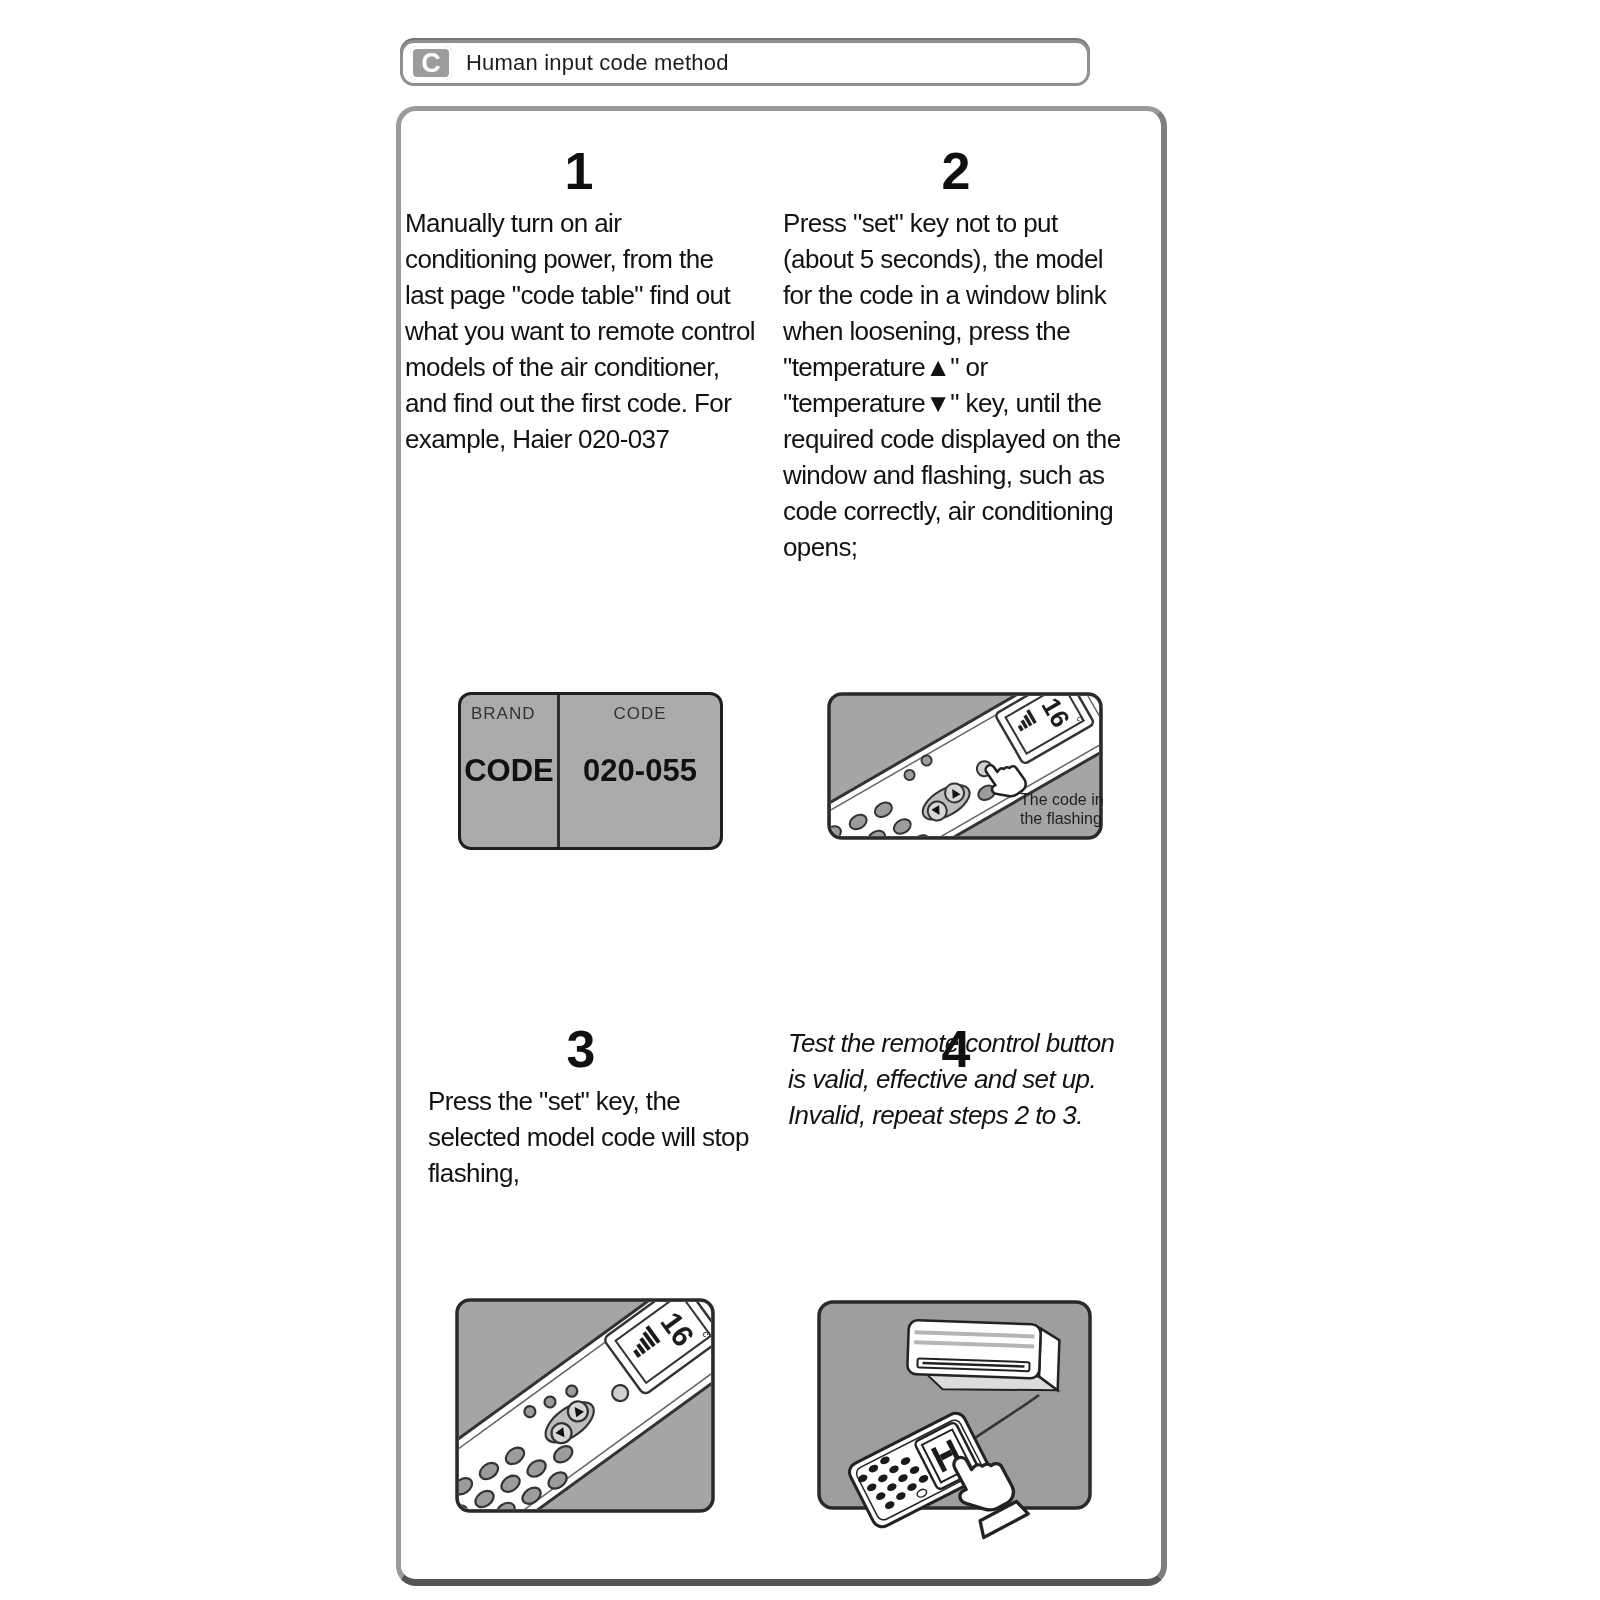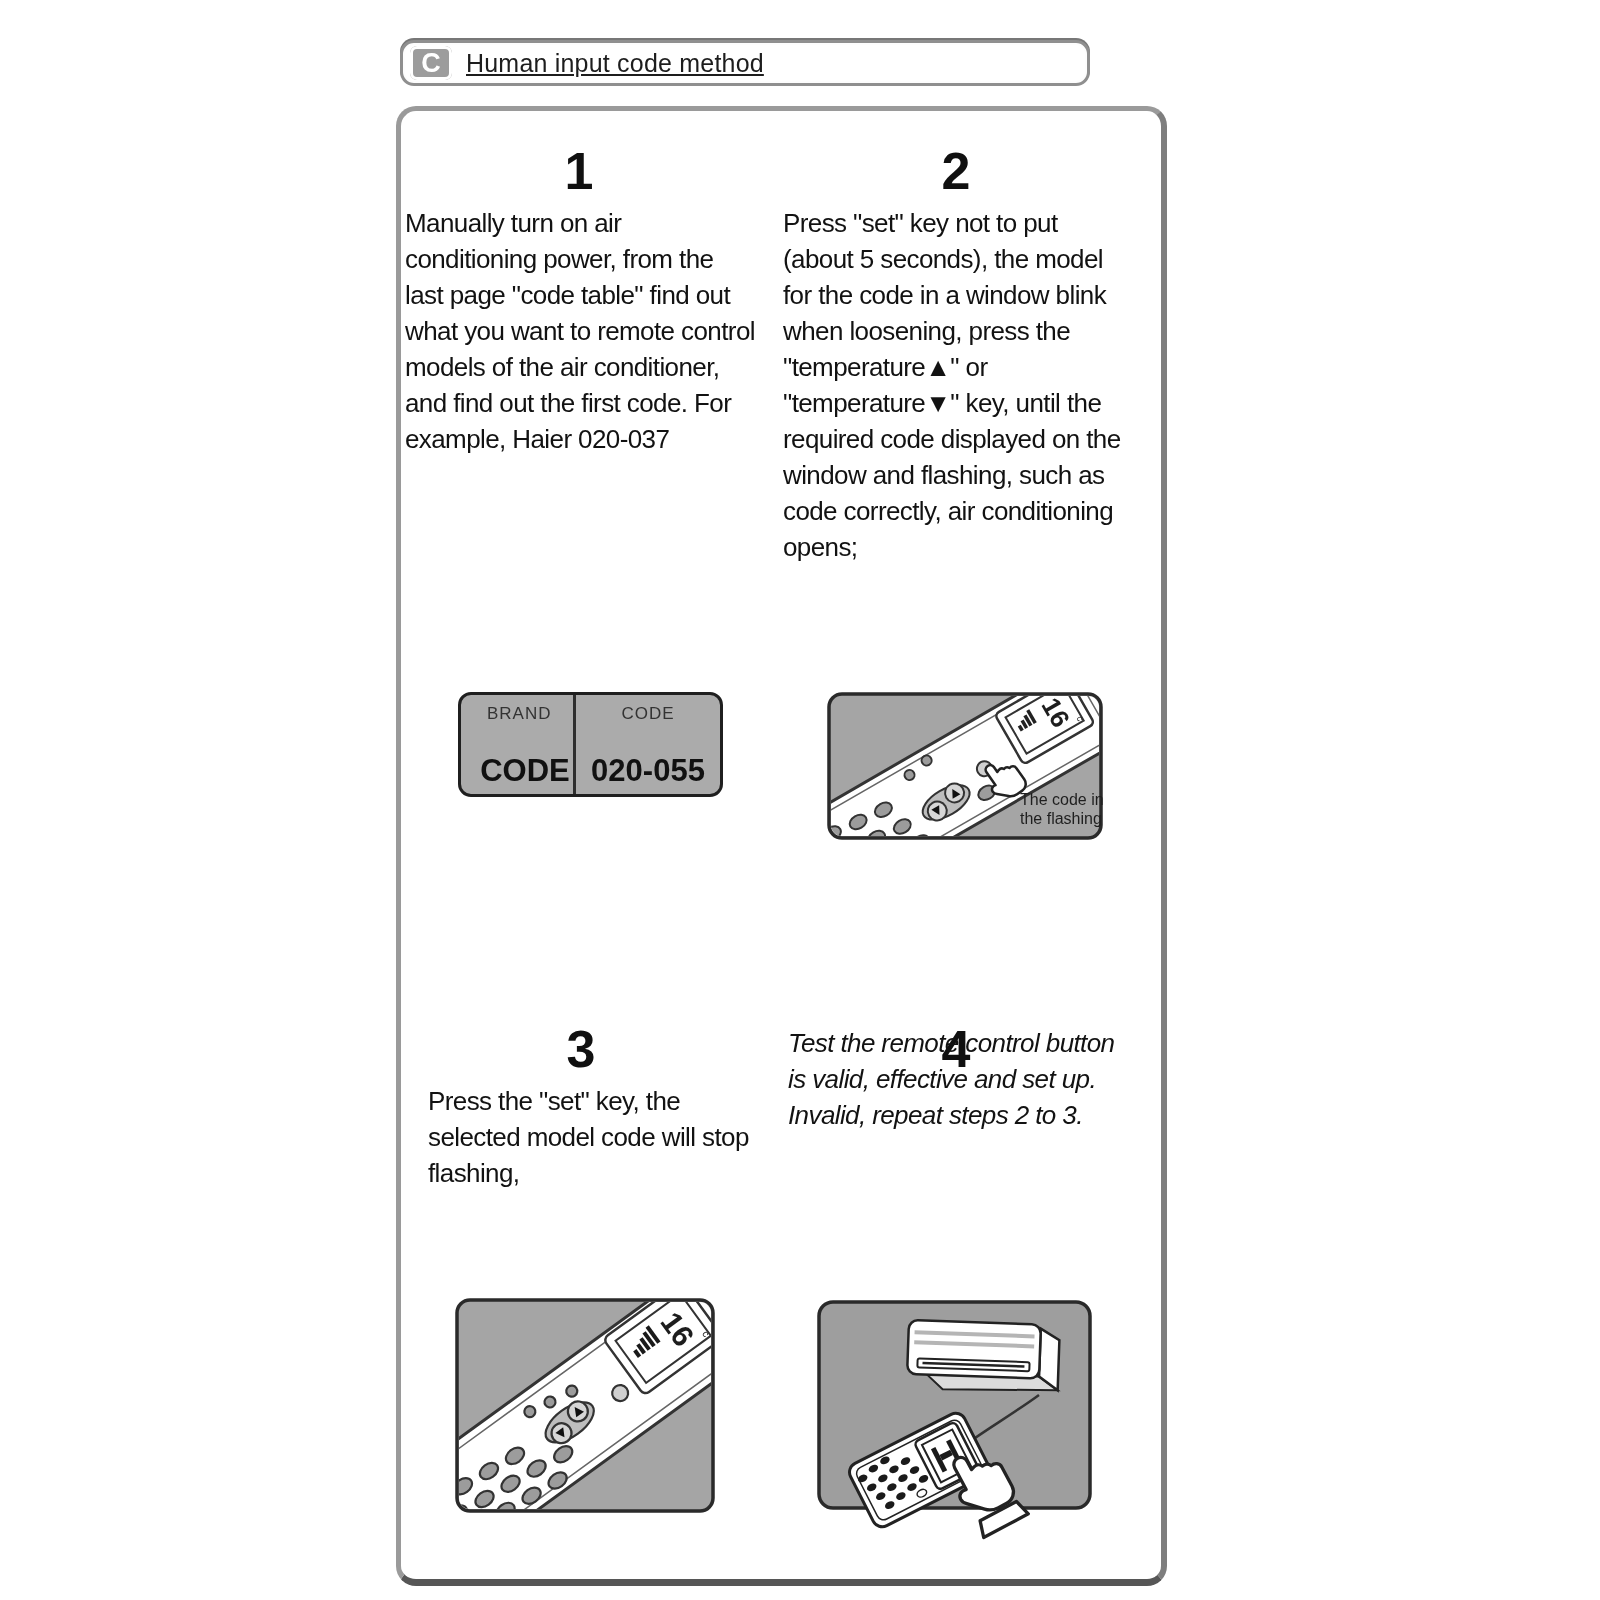--- a/index.html
+++ b/index.html
@@ -18,40 +18,40 @@
     position:absolute;left:400px;top:40px;width:690px;height:46px;
     border:3px solid #8f8f8f;border-radius:14px;background:#fff;
     box-shadow:0 -2px 0 #777, inset 0 0 0 2px #fdfdfd;
     display:flex;align-items:center;gap:14px;padding-left:7px;box-sizing:border-box;
   }
   .badge{
     width:42px;height:34px;background:#9c9c9c;border-radius:7px;
     box-shadow:inset 0 0 0 3px #fff;color:#fff;font-weight:bold;font-size:27px;
     display:flex;align-items:center;justify-content:center;
   }
-  .header-title{font-size:25px;color:#1d1d1d;letter-spacing:0.2px;text-decoration:underline;}
+  .header-title{font-size:22px;color:#1d1d1d;letter-spacing:0.2px;}
   
   .main-box{
     position:absolute;left:396px;top:106px;width:760px;height:1468px;box-sizing:content-box;
     background:#fff;border-radius:20px;
     border-top:5px solid #9a9a9a;border-left:5px solid #9a9a9a;
     border-right:6px solid #7e7e7e;border-bottom:7px solid #565656;
   }
   .abs{position:absolute;}
   .step-num{
     font-size:52px;font-weight:bold;color:#101010;text-align:center;line-height:1;
   }
   .step-text{
     font-size:26px;letter-spacing:-0.6px;line-height:36px;color:#121212;text-align:left;
   }
   
   .code-table{
-    left:57px;top:581px;width:265px;height:105px;
+    left:57px;top:581px;width:265px;height:158px;
     background:#ababab;border:3px solid #1f1f1f;border-radius:13px;
-    display:flex;box-sizing:border-box;overflow:hidden;padding-left:16px;
+    display:flex;box-sizing:border-box;overflow:hidden;
   }
   .ct-col{position:relative;height:100%;}
   .ct-col.brand{width:99px;border-right:3px solid #2e2e2e;box-sizing:border-box;}
   .ct-col.code{flex:1;}
   .ct-head{
     position:absolute;top:9px;left:0;width:100%;
     font-size:17px;color:#333;letter-spacing:1px;
   }
   .ct-col.brand .ct-head{padding-left:10px;box-sizing:border-box;text-align:left;}
   .ct-col.code .ct-head{text-align:center;}

